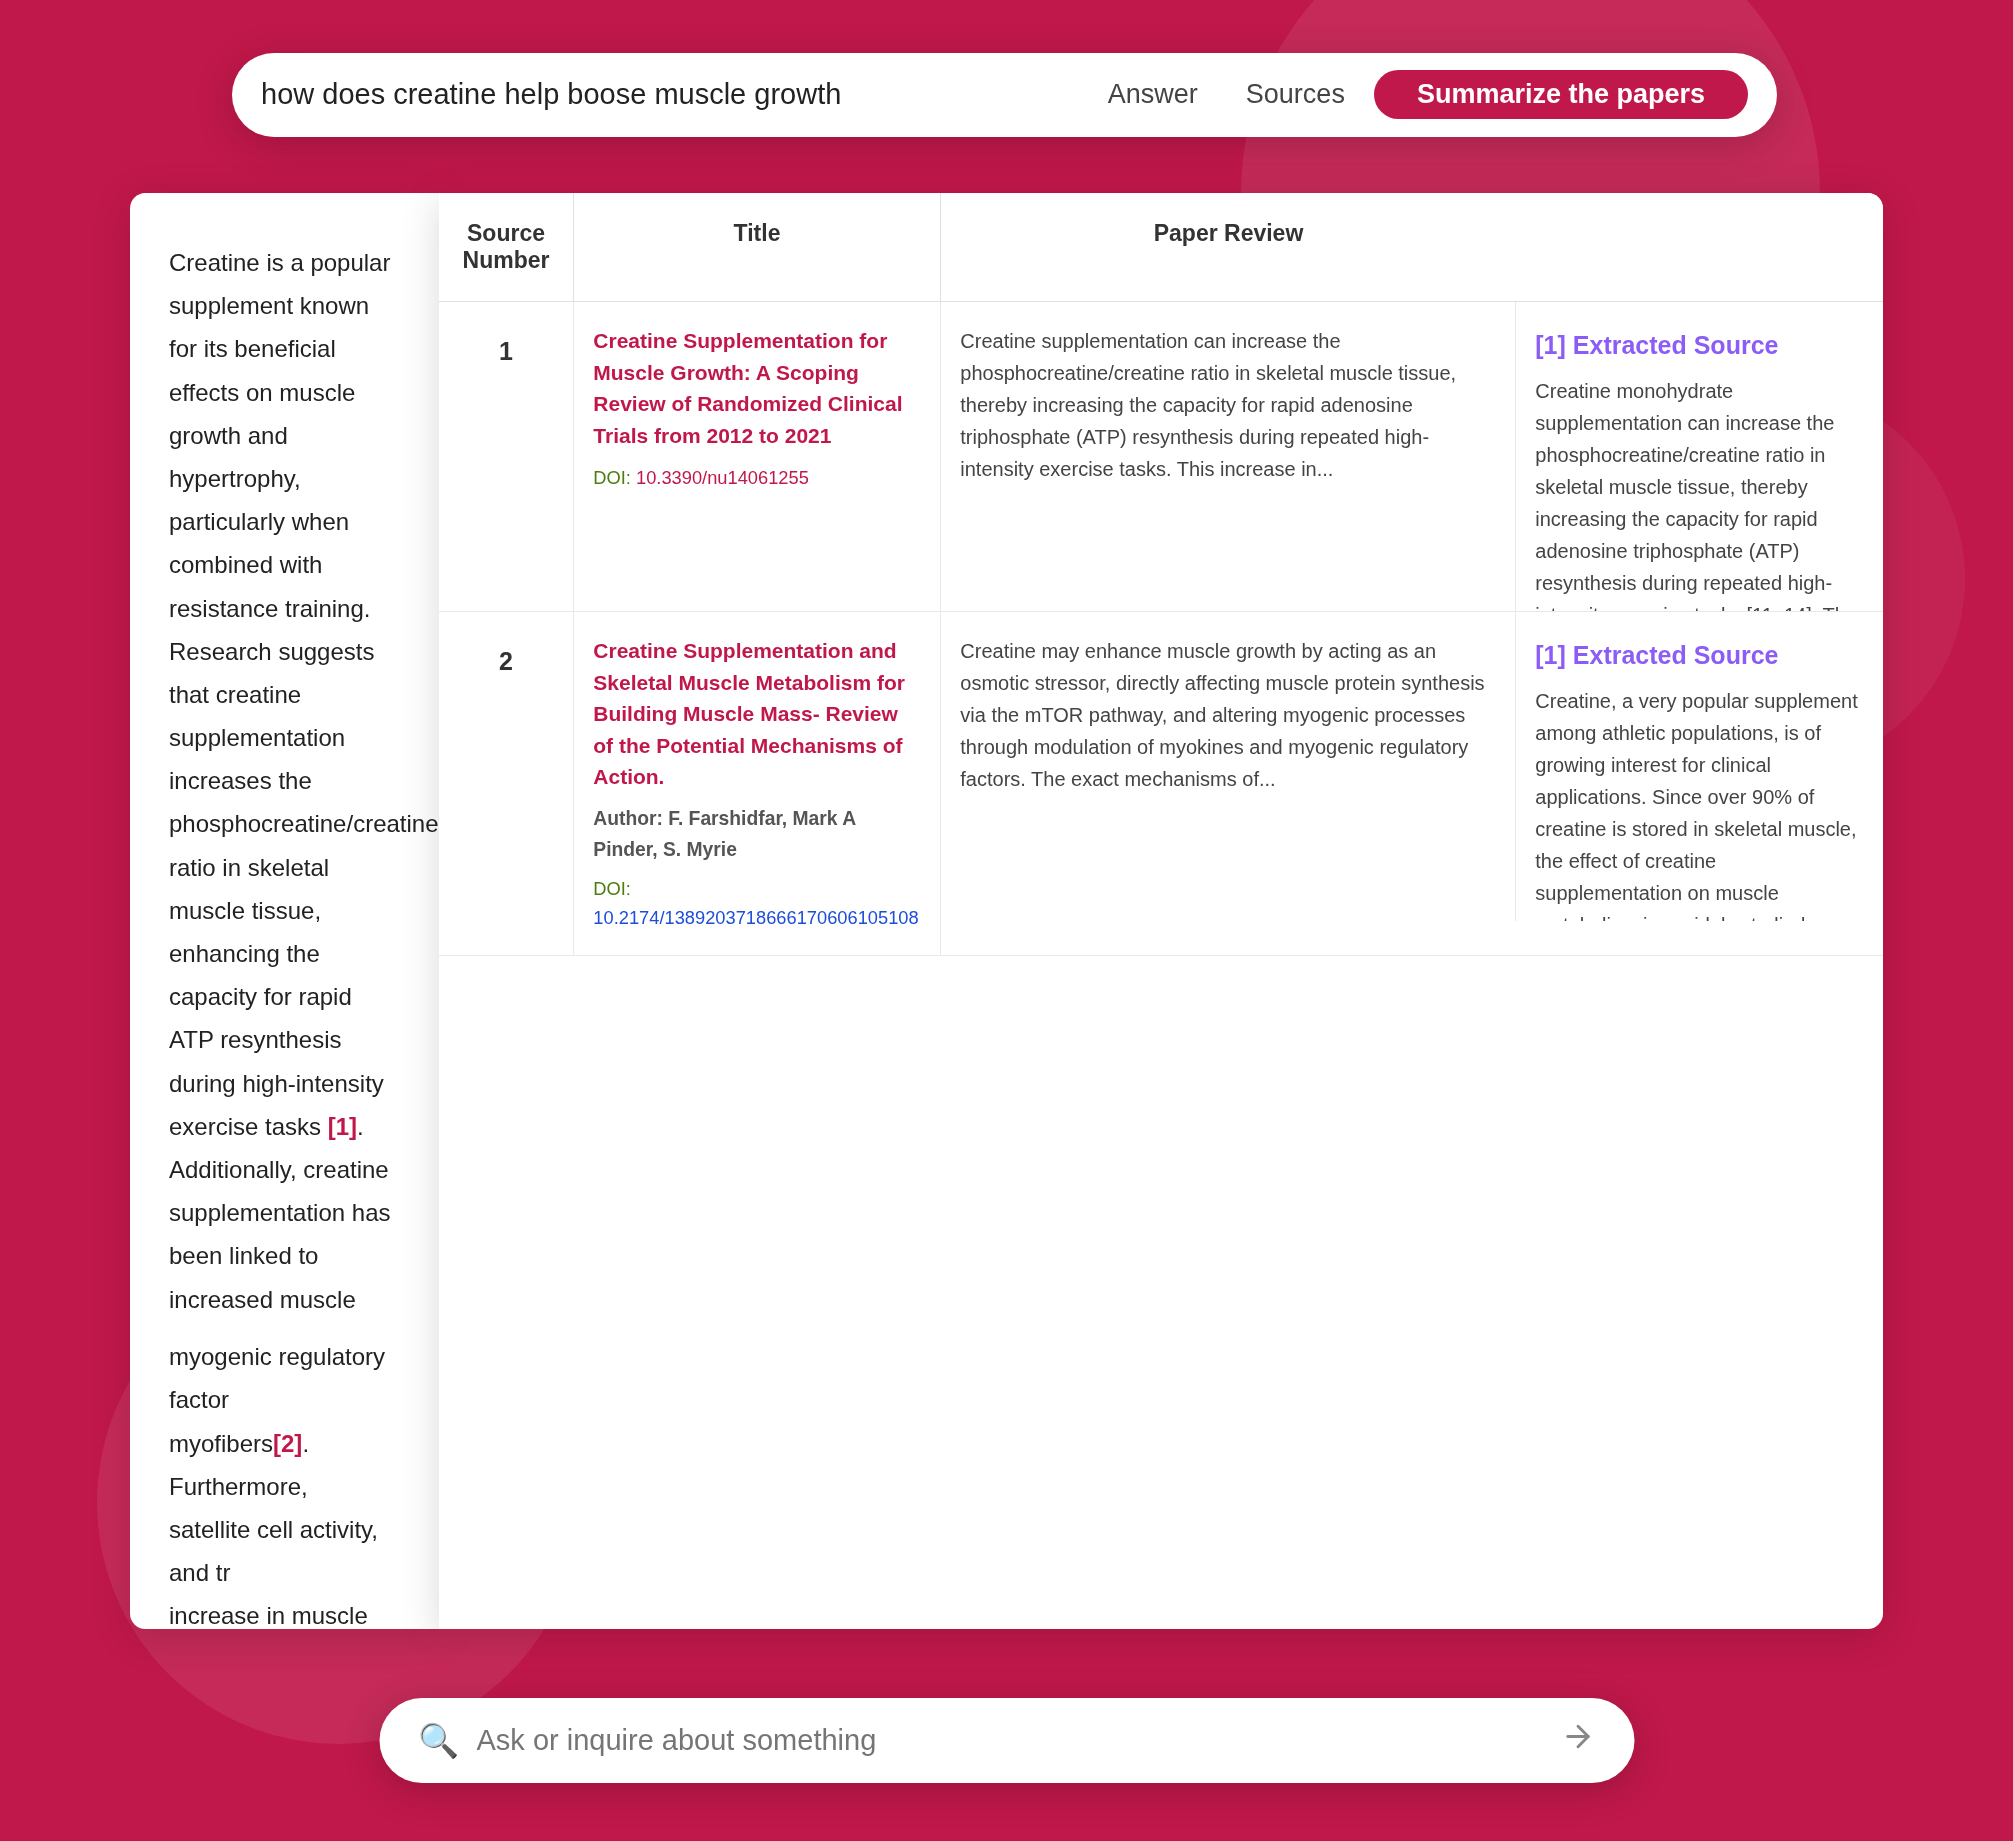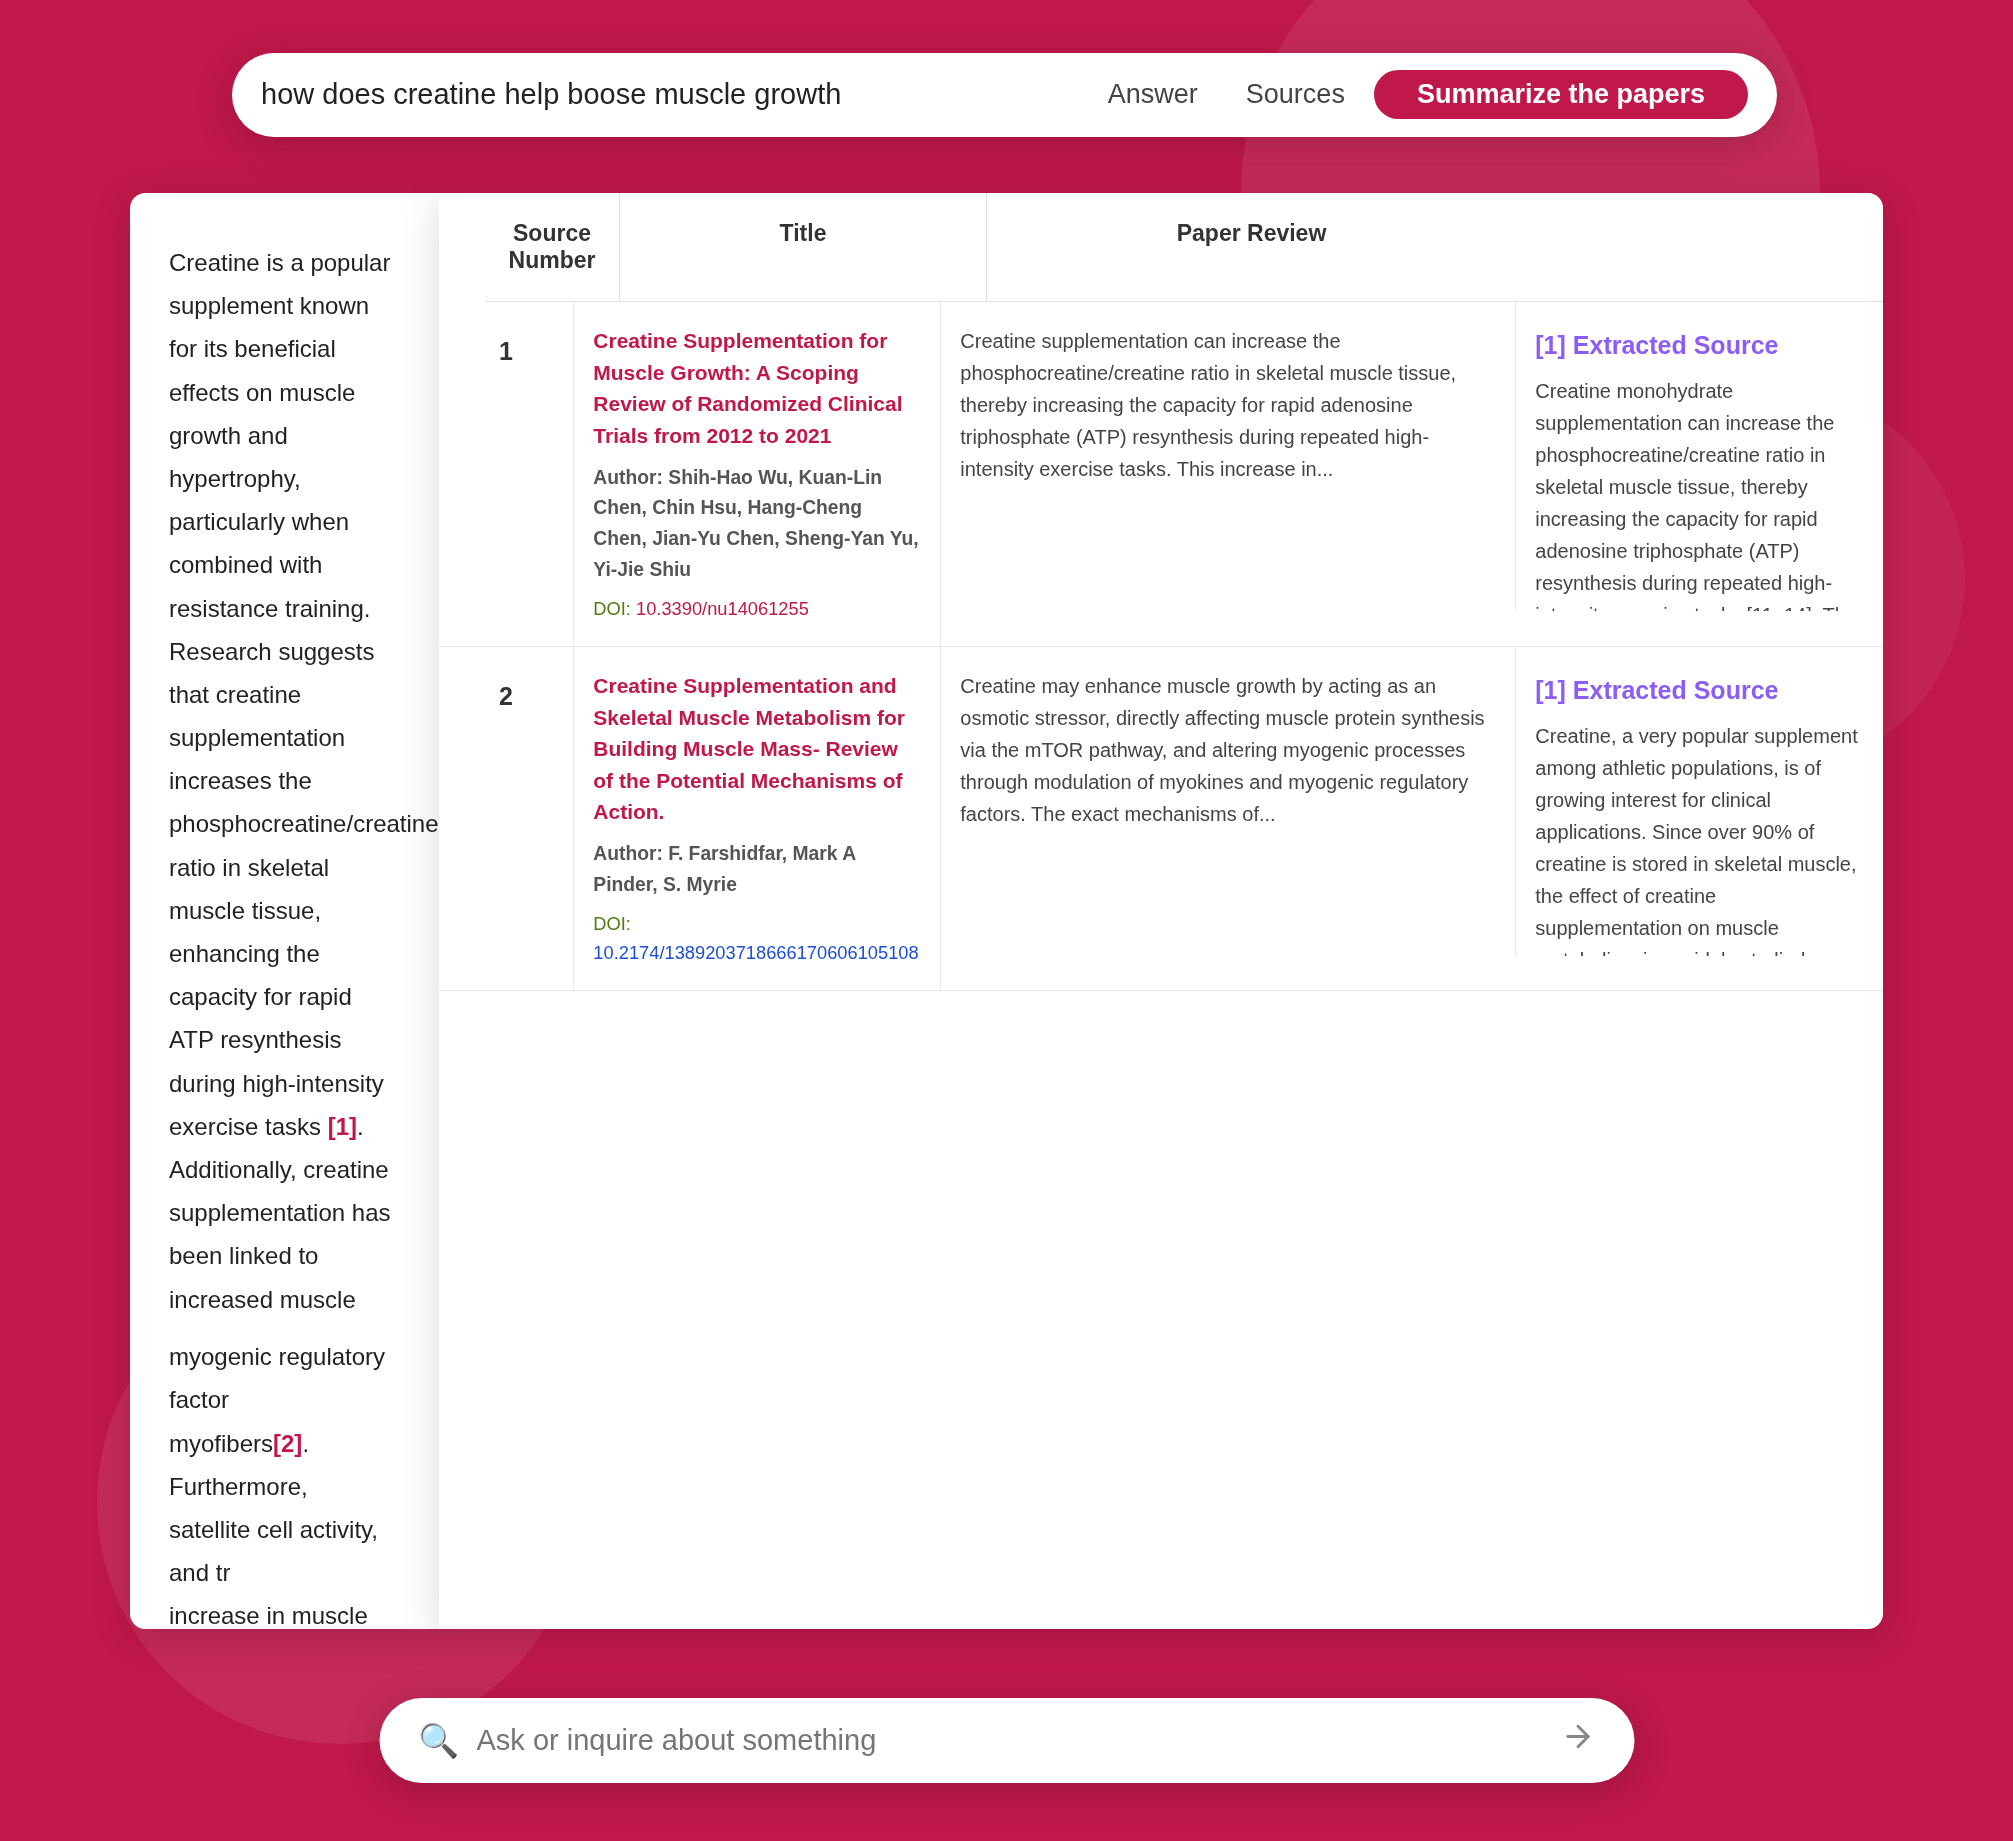--- a/index.html
+++ b/index.html
@@ -91,21 +91,20 @@
       overflow: hidden;
       border-radius: 0 15.4px 15.4px 0;
     }
 
     
     .table-header {
       display: grid;
       grid-template-columns: 135px 367px 1fr 367px;
       border-bottom: 1px solid #e0e0e0;
       background: white;
-      margin-left: 46px;
     }
 
     .th-cell {
       padding: 27px 19.3px;
       font-size: 23px;
       font-weight: 600;
       color: #333;
       border-right: 1px solid #e0e0e0;
       text-align: center;
     }
@@ -287,24 +286,20 @@
       <div class="th-cell">Title</div>
       <div class="th-cell">Paper Review</div>
     </div>
 
     <div class="table-body">
 
       <div class="table-row">
         <div class="td-cell row-number">1</div>
         <div class="td-cell">
           <div class="paper-title">Creatine Supplementation for Muscle Growth: A Scoping Review of Randomized Clinical Trials from 2012 to 2021</div>
-          <div class="paper-author">
-            <span>Author:</span>
-            <span>Shih-Hao Wu, Kuan-Lin Chen, Chin Hsu, Hang-Cheng Chen, Jian-Yu Chen, Sheng-Yan Yu, Yi-Jie Shiu</span>
-          </div>
           <div class="paper-doi">
             <span>DOI:</span>
             <span style="color:#c0184a;">10.3390/nu14061255</span>
           </div>
         </div>
         <div class="td-cell" style="overflow-y:auto; max-height:309px;">
           <p class="review-text">Creatine supplementation can increase the phosphocreatine/creatine ratio in skeletal muscle tissue, thereby increasing the capacity for rapid adenosine triphosphate (ATP) resynthesis during repeated high-intensity exercise tasks. This increase in...</p>
         </div>
         <div class="td-cell" style="overflow-y:auto; max-height:309px;">
           <div class="extracted-label">[1] Extracted Source</div>

